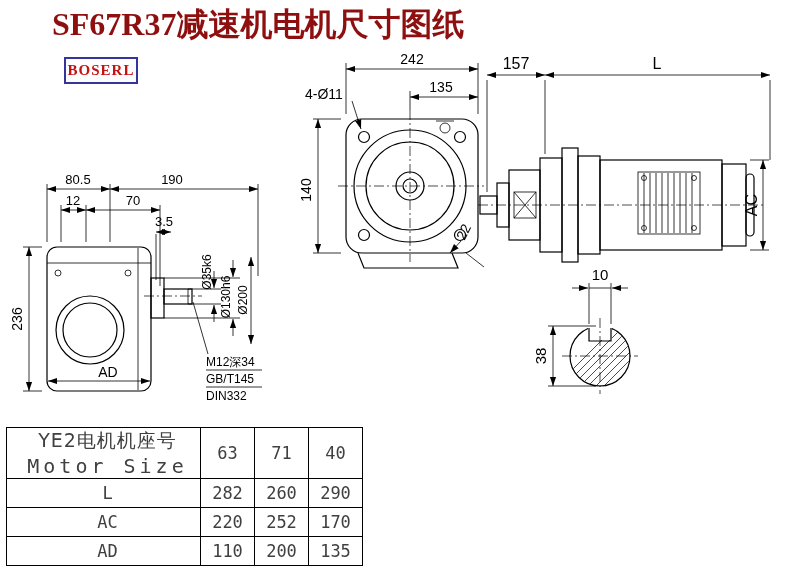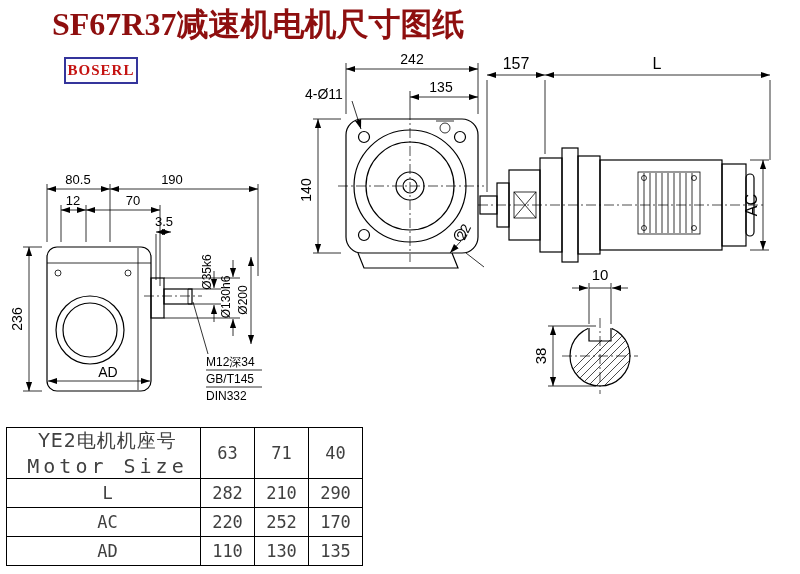--- a/index.html
+++ b/index.html
@@ -239,31 +239,31 @@
         <div class="cn-line">YE2电机机座号</div>
         <div class="en-line">Motor Size</div>
       </td>
       <td class="num-col">63</td>
       <td class="num-col">71</td>
       <td class="num-col">40</td>
     </tr>
     <tr class="datarow">
       <td class="lbl-col rowlabel">L</td>
       <td class="num-col">282</td>
-      <td class="num-col">210</td>
+      <td class="num-col">260</td>
       <td class="num-col">290</td>
     </tr>
     <tr class="datarow">
       <td class="lbl-col rowlabel">AC</td>
       <td class="num-col">220</td>
       <td class="num-col">252</td>
       <td class="num-col">170</td>
     </tr>
     <tr class="datarow">
       <td class="lbl-col rowlabel">AD</td>
       <td class="num-col">110</td>
-      <td class="num-col">130</td>
+      <td class="num-col">200</td>
       <td class="num-col">135</td>
     </tr>
   </tbody>
     </table>
 
 </div>
 
 </body></html>

